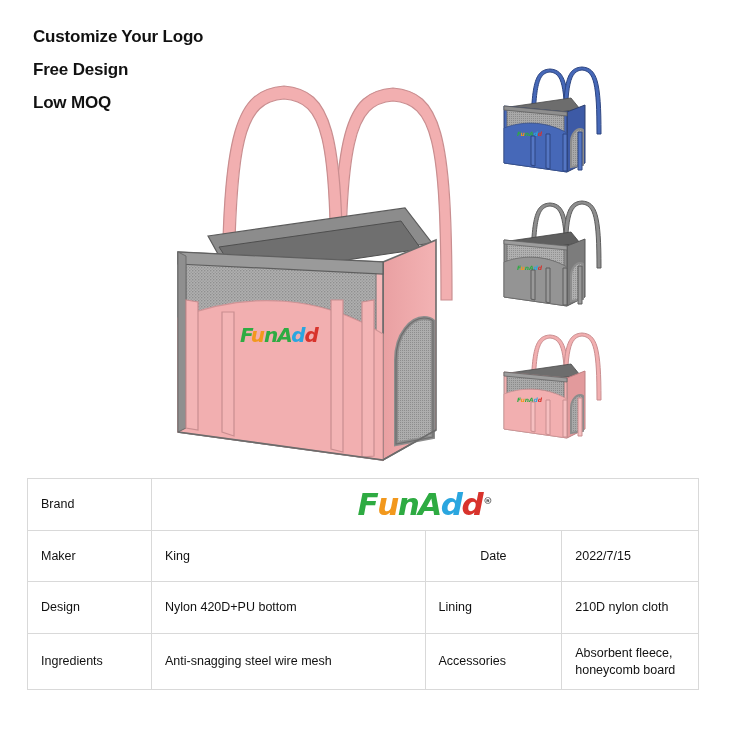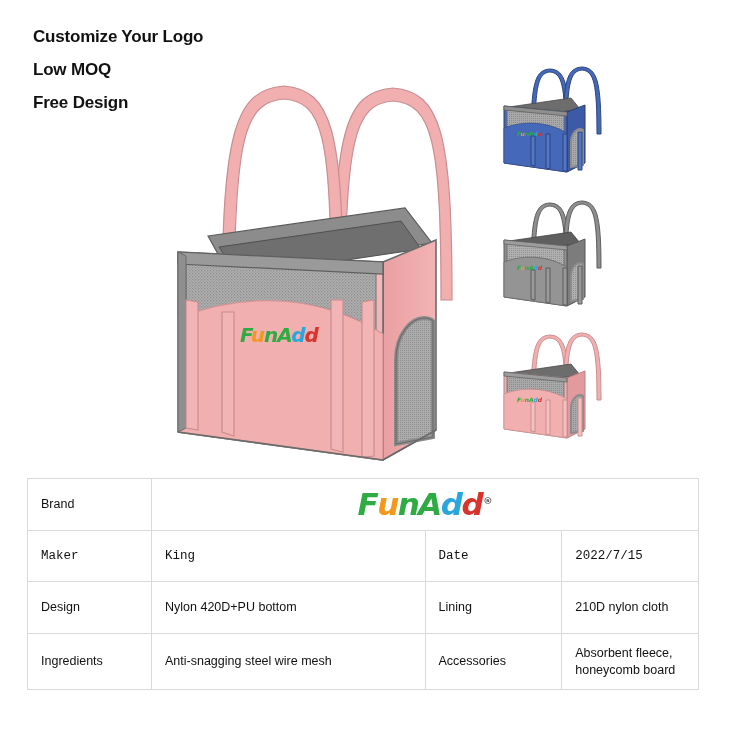--- a/index.html
+++ b/index.html
@@ -35,27 +35,27 @@
     border-collapse:collapse;table-layout:fixed;
     font-size:12.5px;color:#111;
   }
   .spec td{
     border:1px solid #d9d9d9;
     padding:0 13px;
     vertical-align:middle;
     line-height:1.35;
   }
   .r-brand td{height:51px;}
-  .r-maker td{height:50px;font-family:Liberation Mono, monospace;}
+  .r-maker td{height:50px;}
   .r-model td{height:50px;}
   .r-fabric td{height:51px;}
   .r-ingr  td{height:55px;}
   .lbl{width:97px;}
   .logo-cell{text-align:center;padding:0;}
-  .c-date-lbl{text-align:left;padding-right:14px;width:74px;margin-top:36px;}
+  .c-date-lbl{text-align:center;padding-right:14px;width:74px;margin-top:36px;}
   .c-date-val{width:148px;}
   .two-line{white-space:pre-line;}
 
   
   .wordmark{
     display:inline-block;position:relative;
     font-family:"DejaVu Sans","Liberation Sans",sans-serif;
     font-weight:bold;font-style:italic;
     letter-spacing:-1.5px;
     line-height:1;
@@ -69,22 +69,22 @@
   }
   .wm-table{font-size:31px;}
 </style>
 </head>
 <body>
 
 <div class="sheet">
 
   <div class="headlines">
     <div class="hl">Customize Your Logo</div>
+    <div class="hl">Free Design</div>
     <div class="hl">Low MOQ</div>
-    <div class="hl">Free Design</div>
   </div>
 
   <div class="art">
     <svg width="750" height="470" viewBox="0 0 750 470">
       <defs>
         <pattern id="mesh" width="3" height="3" patternUnits="userSpaceOnUse">
           <rect width="3" height="3" fill="#b0b0b0"></rect>
           <rect width="1.4" height="1.4" fill="#8f8f8f"></rect>
           <rect x="1.6" y="1.6" width="1.4" height="1.4" fill="#9c9c9c"></rect>
         </pattern>

